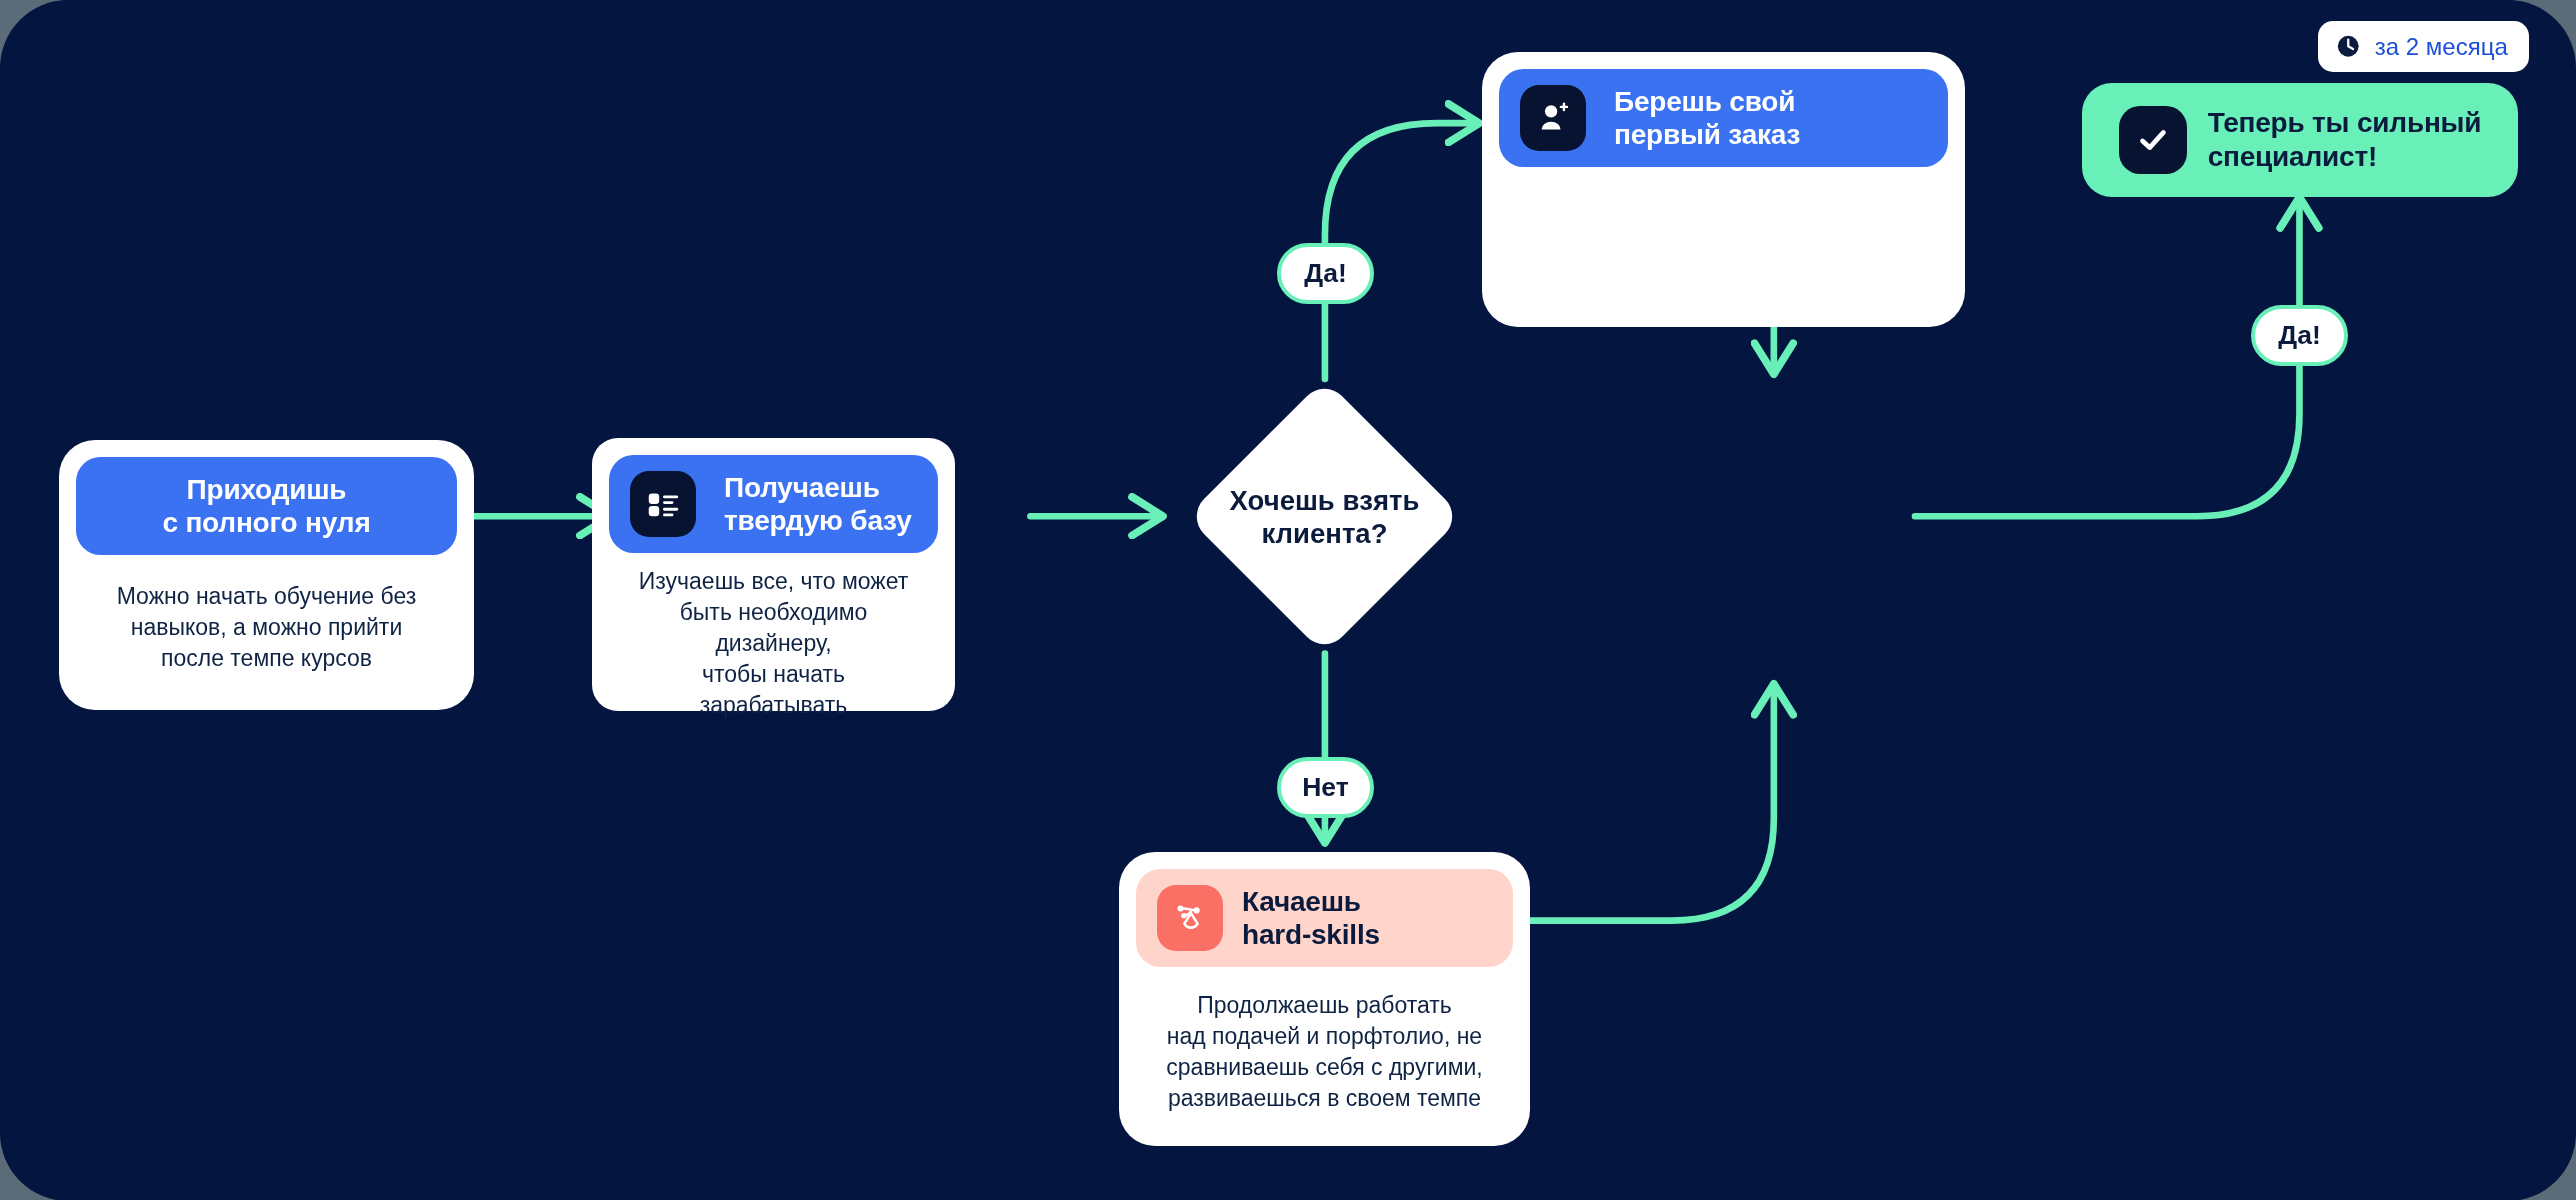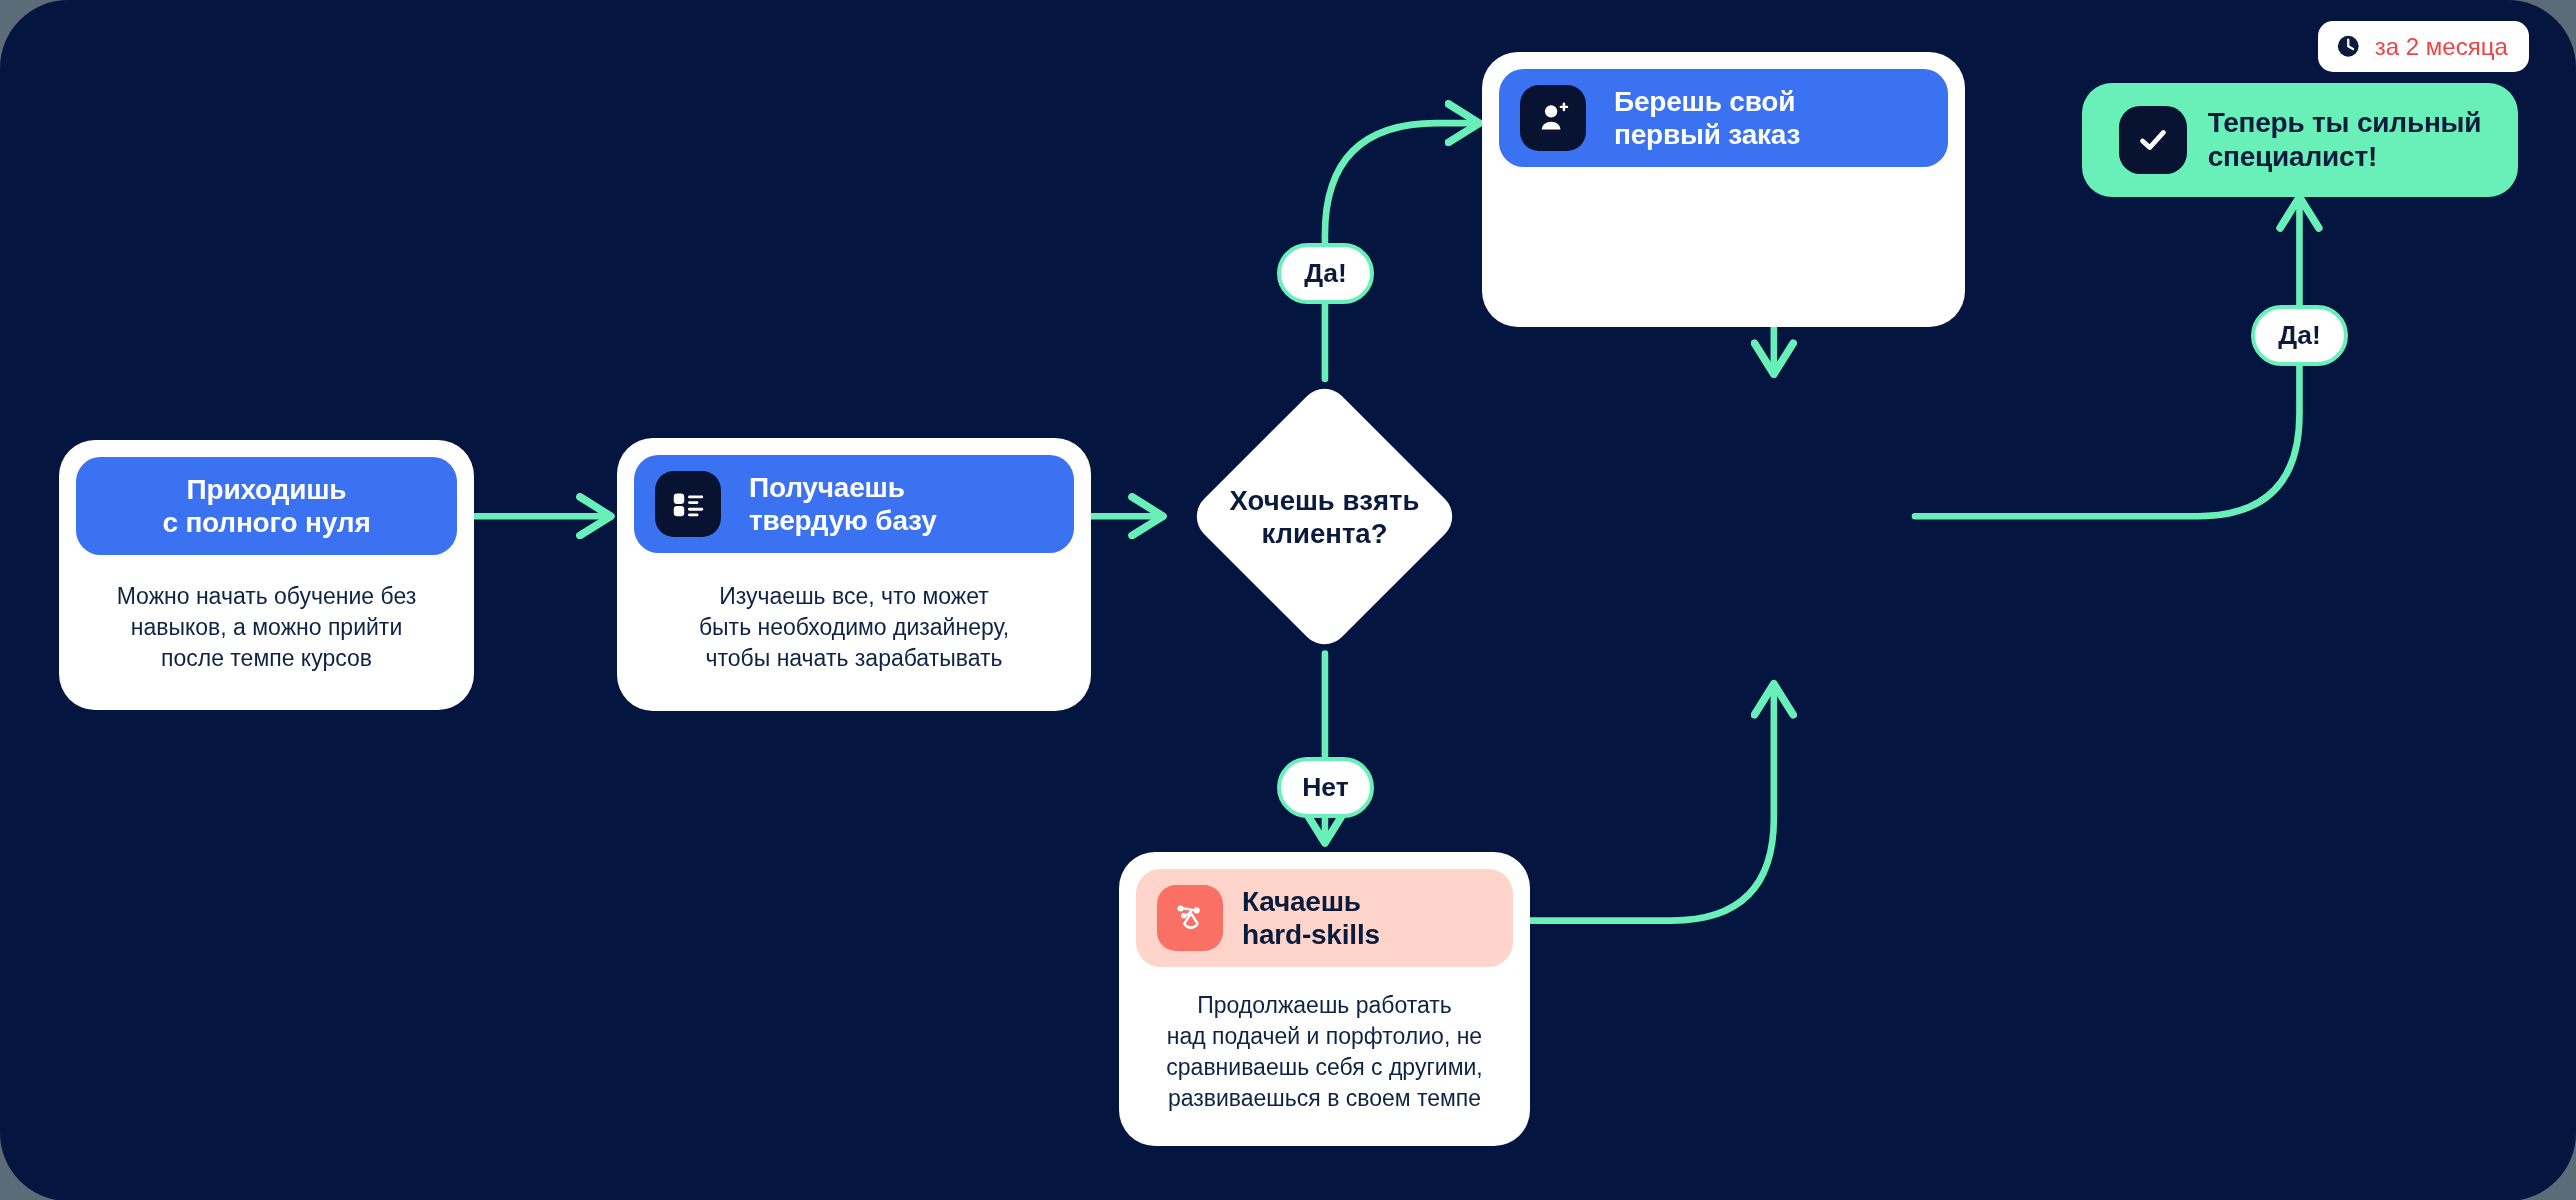--- a/index.html
+++ b/index.html
@@ -118,21 +118,21 @@
     position: absolute;
     background: #ffffff;
     border-radius: 15px;
     display: flex;
     align-items: center;
     gap: 13.3px;
     padding: 9.5px 21px 9.5px 17px;
     box-sizing: border-box;
   }
   .badge-text {
-    color: #ef4444;
+    color: #1d4ed8;
     font-size: 24px;
     white-space: nowrap;
   }
 
   
   .diamond {
     position: absolute;
     display: flex;
     align-items: center;
     justify-content: center;
@@ -203,21 +203,21 @@
   <div class="card" style="left:59px; top:440px; width:415px; height:270px;">
     <div class="card-head blue noicon">
       <div class="card-title">Приходишь
 с полного нуля</div>
     </div>
     <div class="card-body">Можно начать обучение без
 навыков, а можно прийти
 после темпе курсов</div>
   </div>
 
-  <div class="card" style="left:617px; top:438px; width:474px; height:273px;">
+  <div class="card" style="left:592px; top:438px; width:363px; height:273px;border-radius:26px;">
     <div class="card-head blue">
       <div class="icon-tile dark">
         <svg width="38" height="38" viewBox="0 0 40 40" aria-hidden="true">
           <rect x="5" y="9" width="11" height="11" rx="3.5" fill="#ffffff"></rect>
           <rect x="5" y="22" width="11" height="11" rx="3.5" fill="#ffffff"></rect>
           <rect x="20" y="11" width="16" height="3" rx="1.5" fill="#ffffff"></rect>
           <rect x="20" y="17" width="11" height="3" rx="1.5" fill="#ffffff"></rect>
           <rect x="20" y="24" width="16" height="3" rx="1.5" fill="#ffffff"></rect>
           <rect x="20" y="30" width="11" height="3" rx="1.5" fill="#ffffff"></rect>
         </svg>

